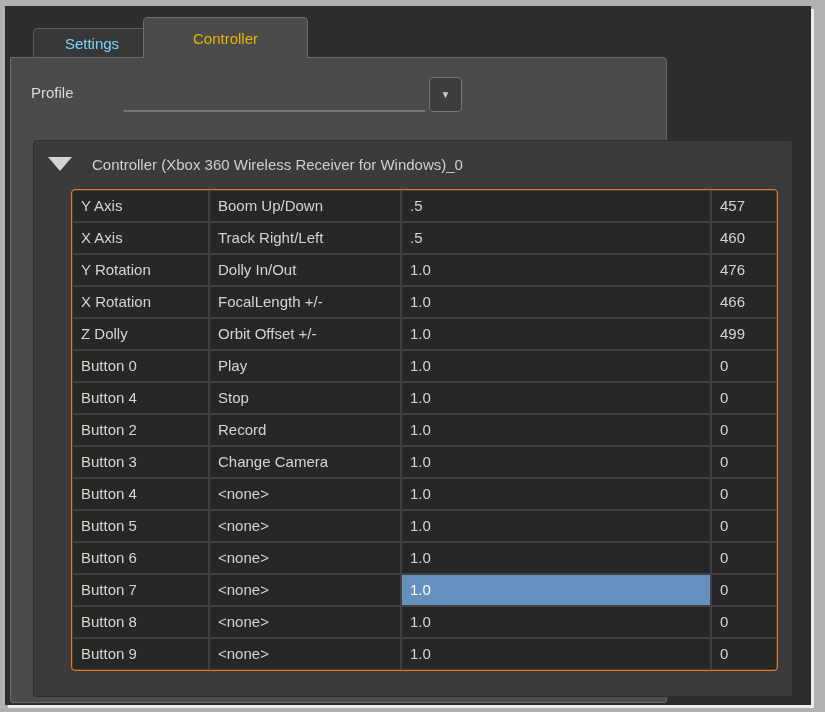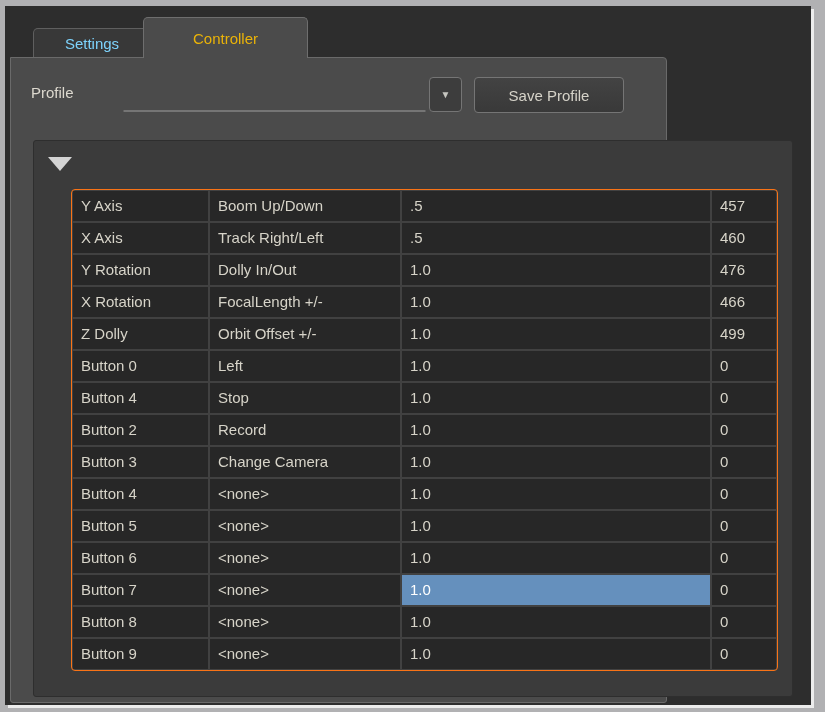--- a/index.html
+++ b/index.html
@@ -131,27 +131,25 @@
 
     <div class="field-label">Profile</div>
 
     <div class="combo">
       <div class="combo-field">VCSDefault</div>
       <div class="combo-arrow">
         <span>▼</span>
       </div>
     </div>
 
-    <div class="btn save">
-      <span>Save Profile</span>
-    </div>
 
     <div class="section">
       <div class="section-header">
         <div class="expander"></div>
+        <div class="section-title">Controller (Xbox 360 Wireless Receiver for Windows)_0</div>
       </div>
 
       <div class="map-table">
         <div class="map-row">
           <div class="cell">Y Axis</div>
           <div class="cell">Boom Up/Down</div>
           <div class="cell">.5</div>
           <div class="cell">457</div>
         </div>
 
@@ -178,21 +176,21 @@
 
         <div class="map-row">
           <div class="cell">Z Dolly</div>
           <div class="cell">Orbit Offset +/-</div>
           <div class="cell">1.0</div>
           <div class="cell">499</div>
         </div>
 
         <div class="map-row">
           <div class="cell">Button 0</div>
-          <div class="cell">Left</div>
+          <div class="cell">Play</div>
           <div class="cell">1.0</div>
           <div class="cell">0</div>
         </div>
 
         <div class="map-row">
           <div class="cell">Button 4</div>
           <div class="cell">Stop</div>
           <div class="cell">1.0</div>
           <div class="cell">0</div>
         </div>

